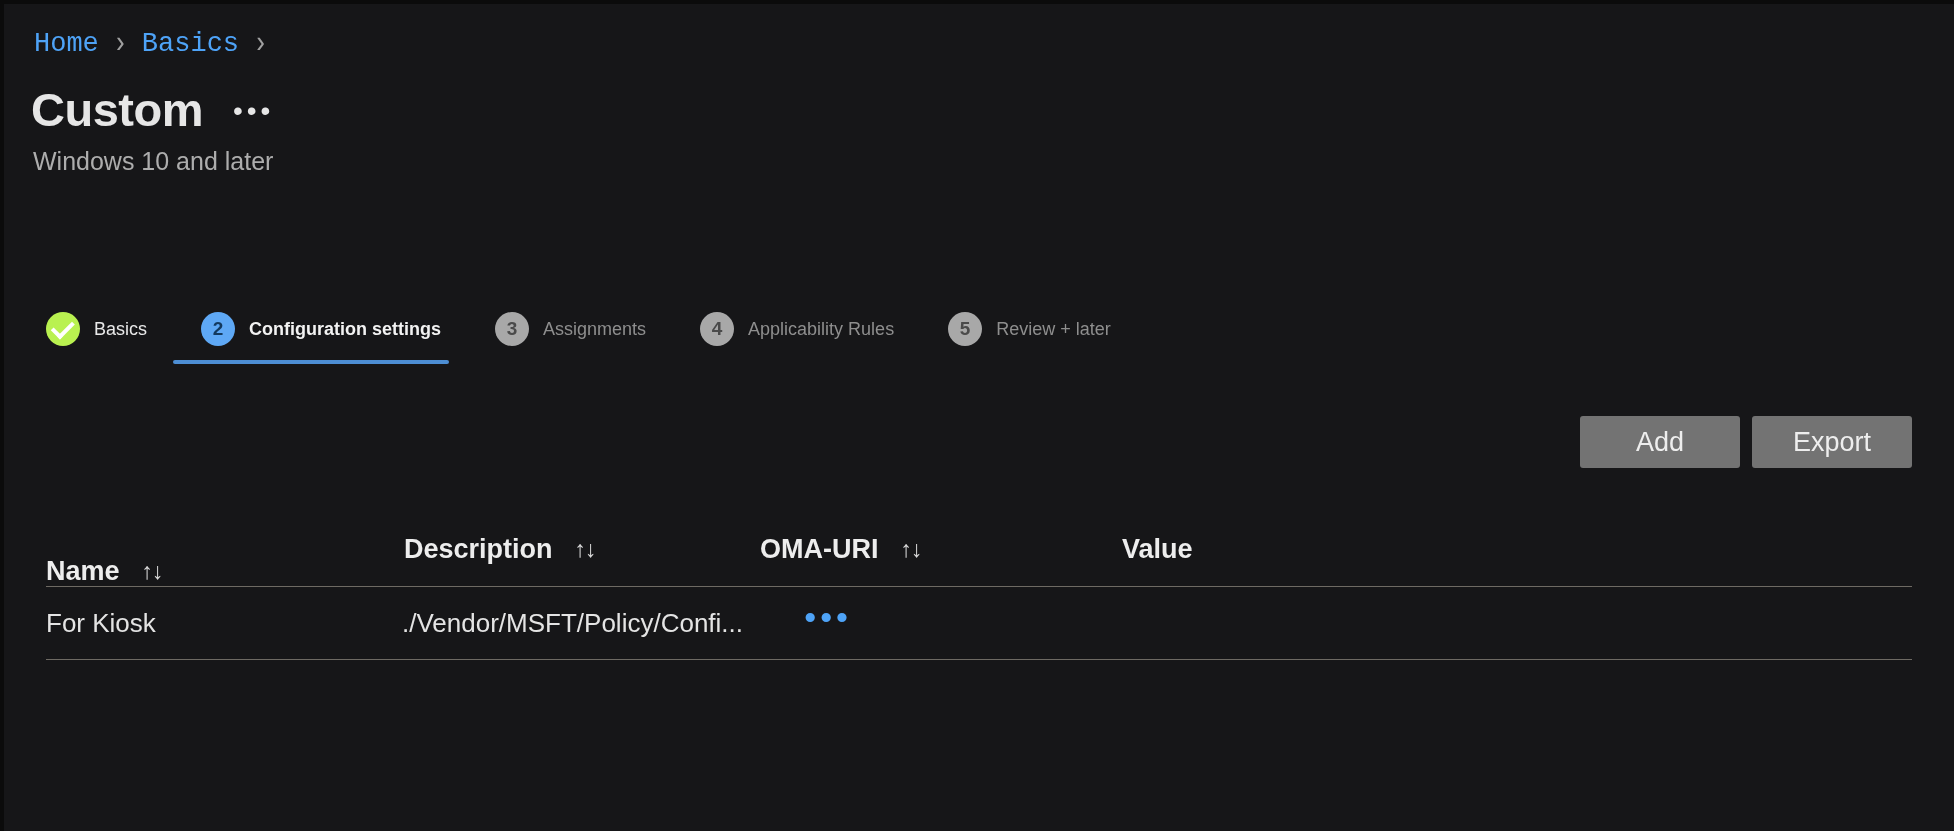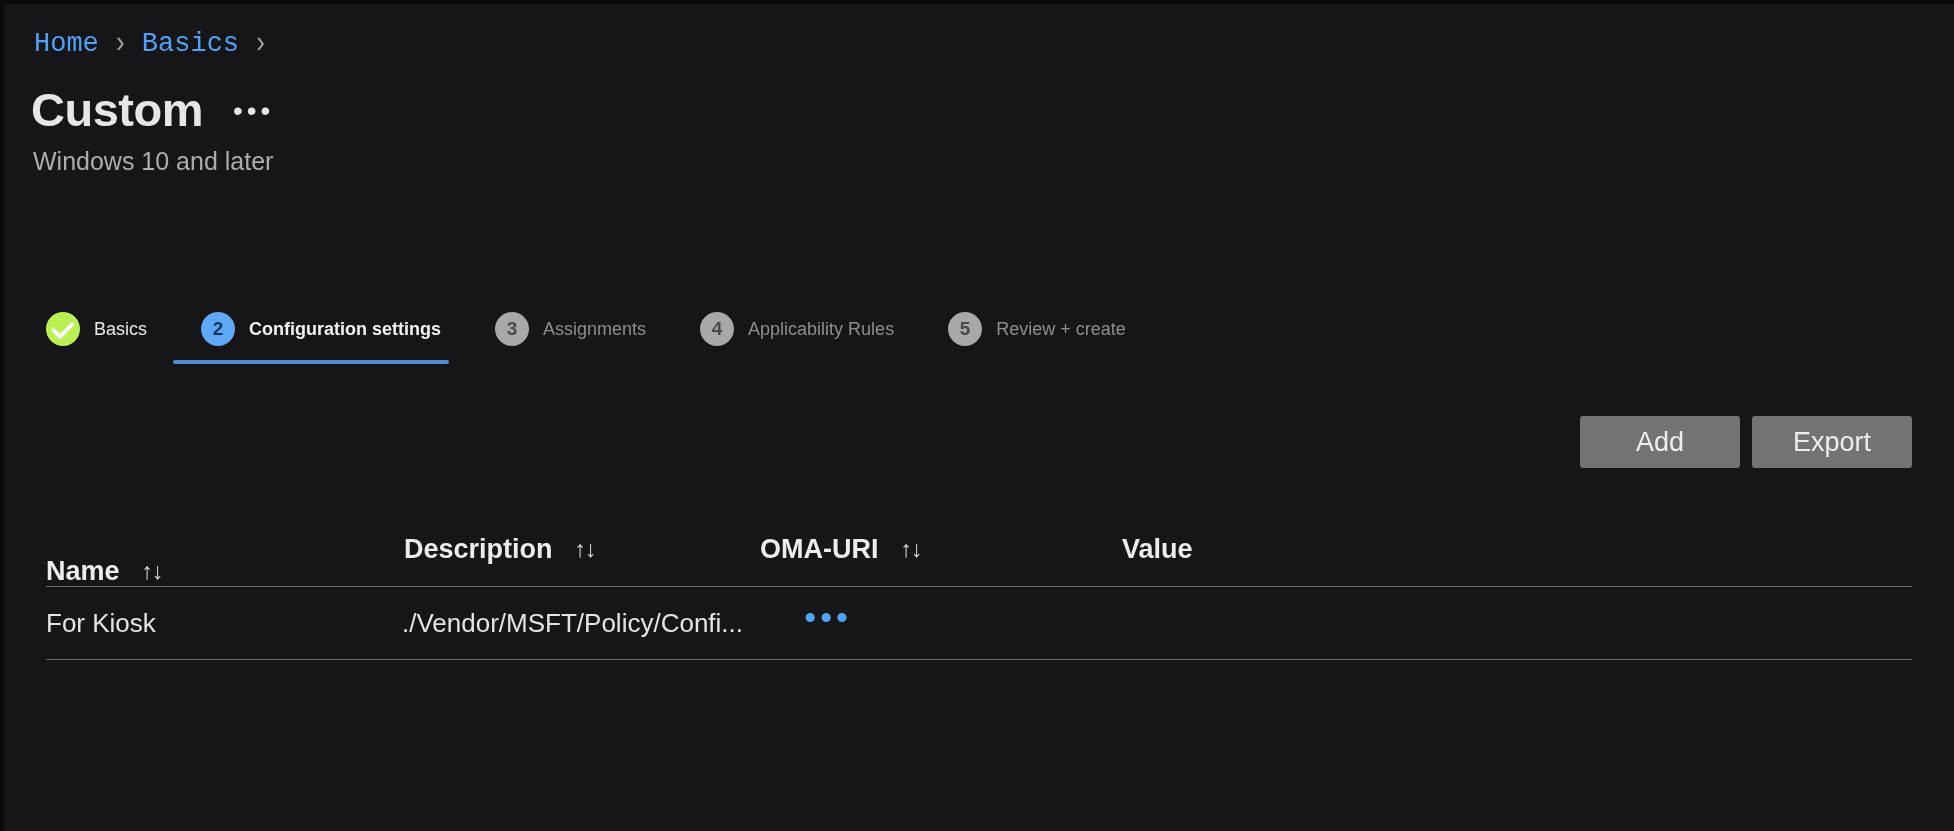--- a/index.html
+++ b/index.html
@@ -298,21 +298,21 @@
       <span class="step-label">Assignments</span>
     </div>
 
     <div class="wizard-tab idle">
       <span class="step-circle idle">4</span>
       <span class="step-label">Applicability Rules</span>
     </div>
 
     <div class="wizard-tab idle">
       <span class="step-circle idle">5</span>
-      <span class="step-label">Review + create</span>
+      <span class="step-label">Review + later</span>
     </div>
 
   </div>
 
   <div class="section-row">
     <div class="section-actions">
       <button class="btn">Add</button>
       <button class="btn">Export</button>
     </div>
   </div>

